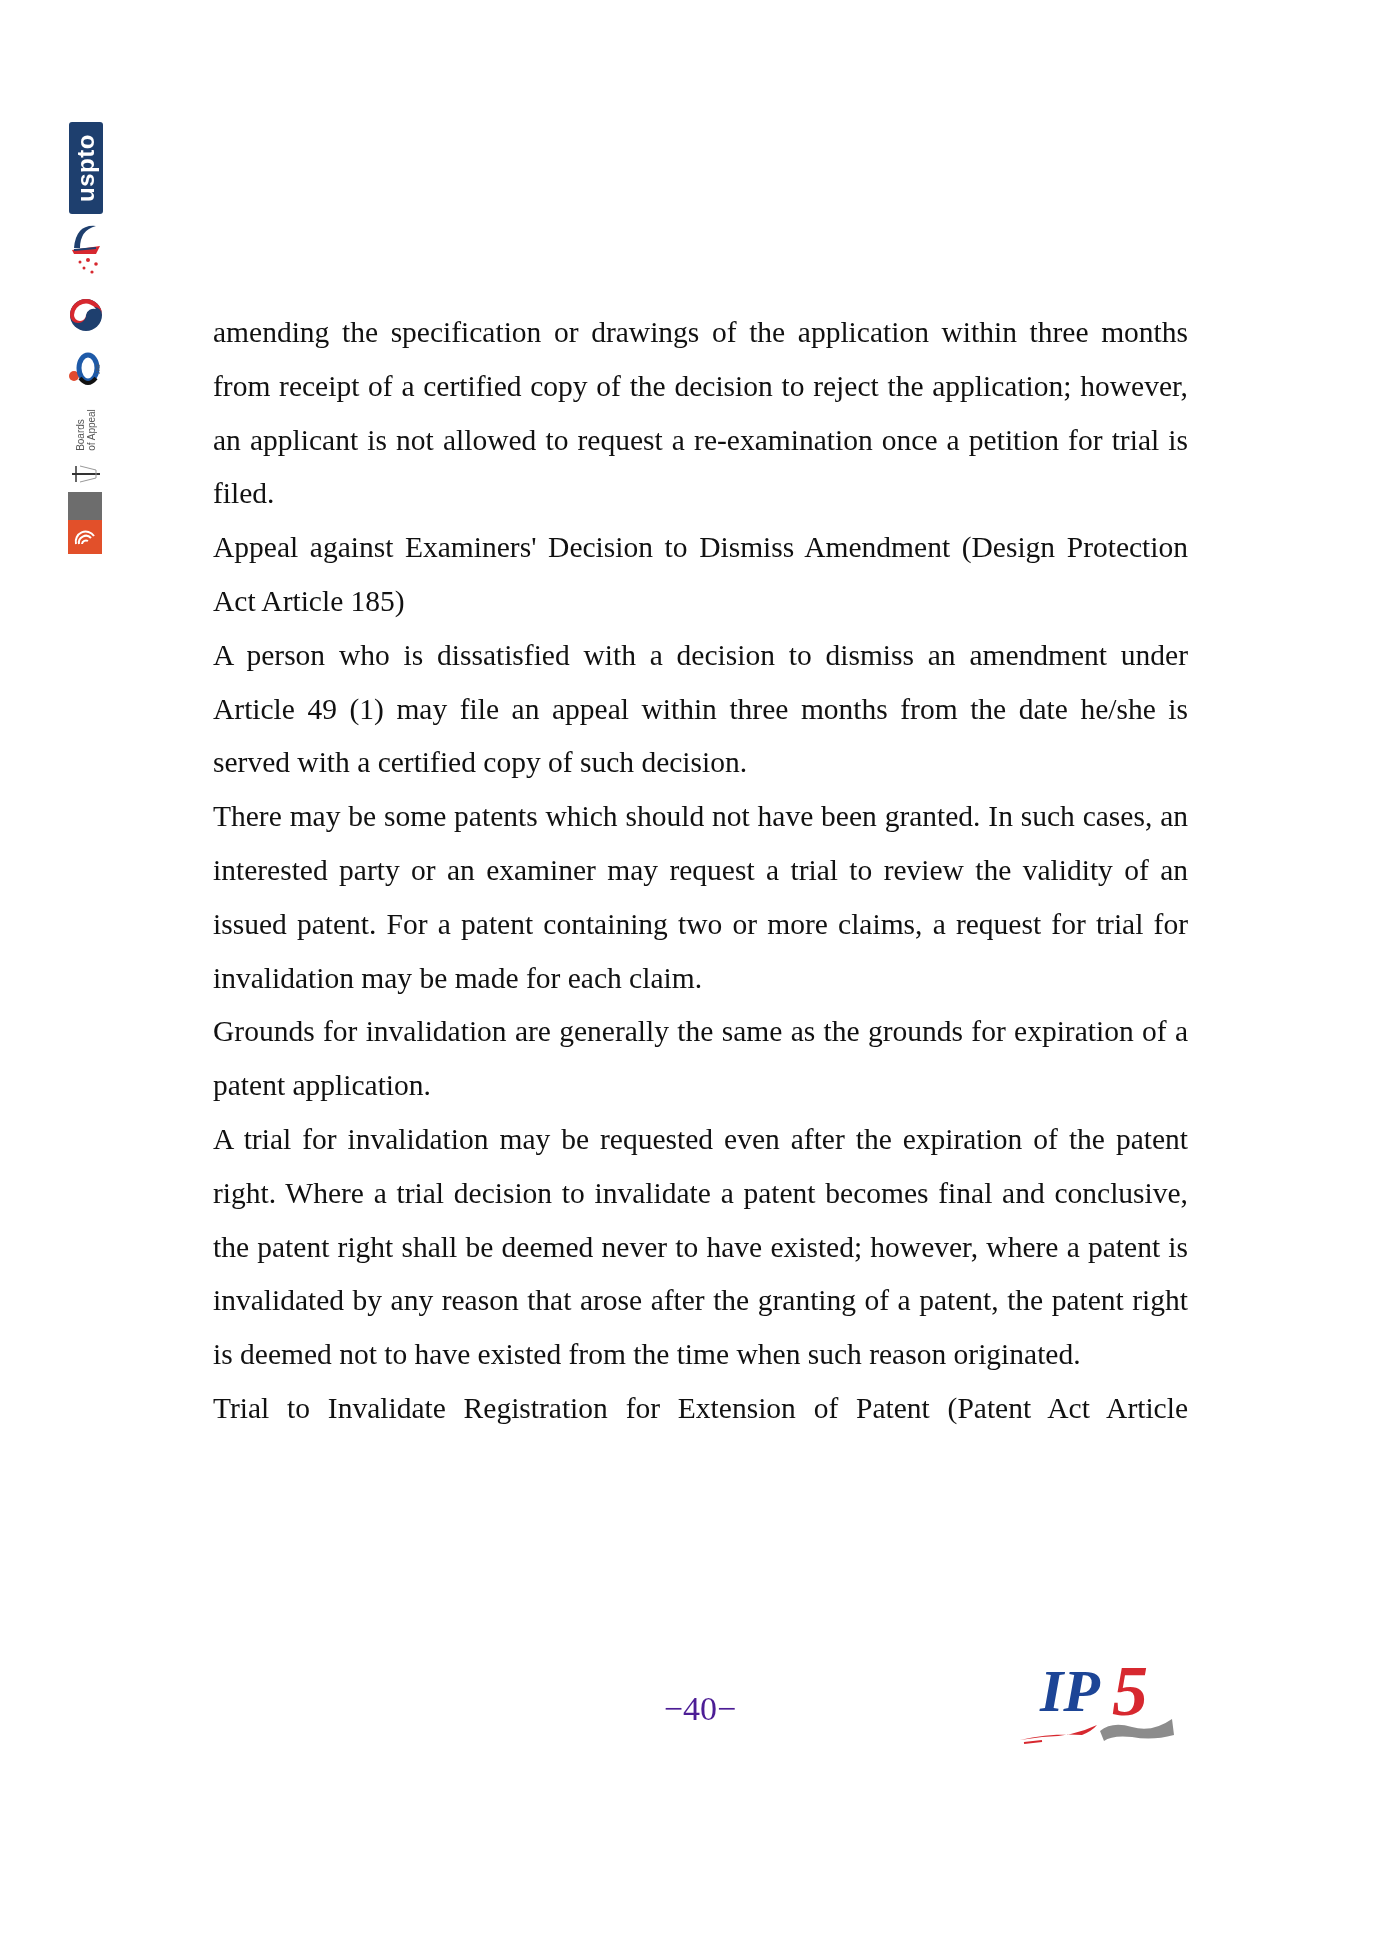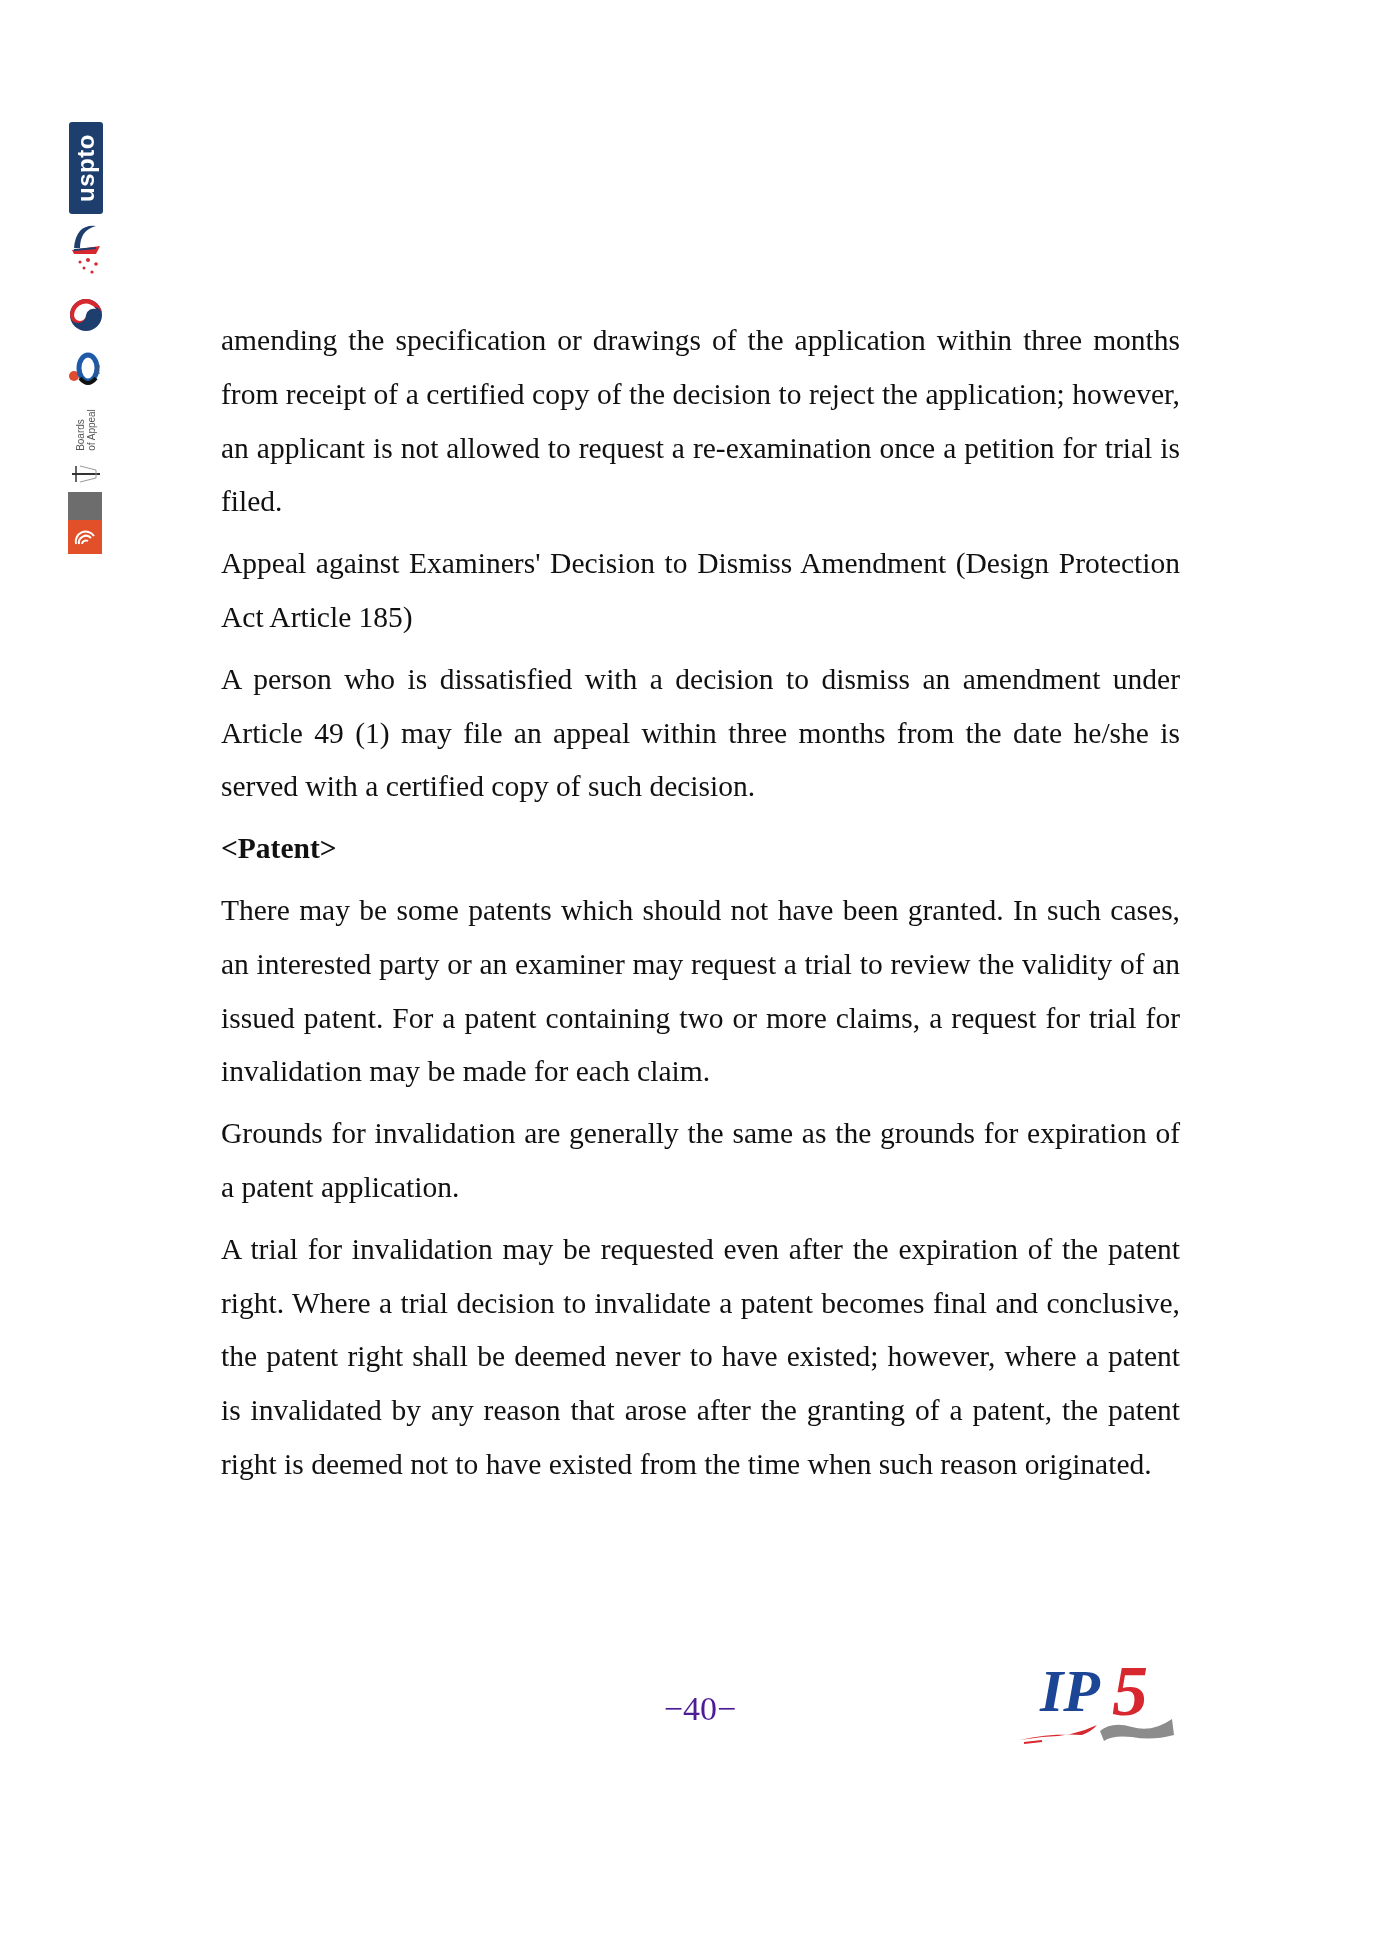--- a/index.html
+++ b/index.html
@@ -9,21 +9,21 @@
   .logo { position: absolute; left: 0; }
   .uspto { left: 3px; top: 2px; width: 34px; height: 92px; background: #1e3f6e; border-radius: 3px;
            display: flex; align-items: center; justify-content: center; }
   .uspto span { color: #fff; font-family: "Liberation Sans", sans-serif; font-size: 24px; font-weight: bold;
                 transform: rotate(-90deg); white-space: nowrap; letter-spacing: 0.5px; }
   .boa-text { position: absolute; left: 0; top: 278px; width: 40px; height: 64px; }
   .boa-text span { position: absolute; left: 20px; top: 32px; transform: translate(-50%,-50%) rotate(-90deg);
                    font-family: "Liberation Sans", sans-serif; font-size: 10px; color: #555; line-height: 11px;
                    white-space: nowrap; text-align: left; }
   .content { position: absolute; left: 213px; top: 306px; width: 975px; font-size: 29.5px; line-height: 53.8px; }
-  .content p { margin: 8px; text-align: justify; }
+  .content p { margin: 0; text-align: justify; }
   .content p.last-left { text-align-last: left; }
   .content .heading { font-weight: bold; }
   .page-num { position: absolute; left: 640px; top: 1690px; width: 120px; text-align: center;
               font-size: 34px; color: #4c1d95; }
   .ip5 { position: absolute; left: 1012px; top: 1645px; width: 170px; height: 110px; }
 </style>
 </head>
 <body>
 
 <div class="side-logos">
@@ -67,24 +67,24 @@
       <path d="M11 24 A7 7 0 0 1 23 18" stroke="#fff" stroke-width="2" fill="none"></path>
       <path d="M14 24 A4 4 0 0 1 20 21" stroke="#fff" stroke-width="2" fill="none"></path>
     </svg>
   </div>
 </div>
 
 <div class="content">
   <p class="last-left">amending the specification or drawings of the application within three months from receipt of a certified copy of the decision to reject the application; however, an applicant is not allowed to request a re-examination once a petition for trial is filed.</p>
   <p class="last-left">Appeal against Examiners' Decision to Dismiss Amendment (Design Protection Act Article 185)</p>
   <p class="last-left">A person who is dissatisfied with a decision to dismiss an amendment under Article 49 (1) may file an appeal within three months from the date he/she is served with a certified copy of such decision.</p>
-  <p class="heading">&lt;Patent&gt;</p>
   <p class="last-left">There may be some patents which should not have been granted. In such cases, an interested party or an examiner may request a trial to review the validity of an issued patent. For a patent containing two or more claims, a request for trial for invalidation may be made for each claim.</p>
   <p class="last-left">Grounds for invalidation are generally the same as the grounds for expiration of a patent application.</p>
   <p class="last-left">A trial for invalidation may be requested even after the expiration of the patent right. Where a trial decision to invalidate a patent becomes final and conclusive, the patent right shall be deemed never to have existed; however, where a patent is invalidated by any reason that arose after the granting of a patent, the patent right is deemed not to have existed from the time when such reason originated.</p>
+  <p style="text-align-last: justify;">Trial to Invalidate Registration for Extension of Patent (Patent Act Article</p>
 </div>
 
 <div class="page-num">−40−</div>
 
 <svg class="ip5" viewBox="0 0 170 110">
   <text x="28" y="66" font-family="Liberation Serif, serif" font-size="60" font-weight="bold" font-style="italic" fill="#1d4596">IP</text>
   <text x="100" y="70" font-family="Liberation Serif, serif" font-size="72" font-weight="bold" font-style="italic" fill="#d7282f">5</text>
   <path d="M8 95 Q40 88 70 90 Q80 86 85 80 Q60 92 30 92 Z" fill="#d7282f"></path>
   <path d="M88 86 Q100 76 120 82 Q140 88 160 74 L162 90 Q140 96 120 92 Q100 90 92 96 Z" fill="#8c8c8c"></path>
   <path d="M12 98 L30 96" stroke="#d7282f" stroke-width="2"></path>

